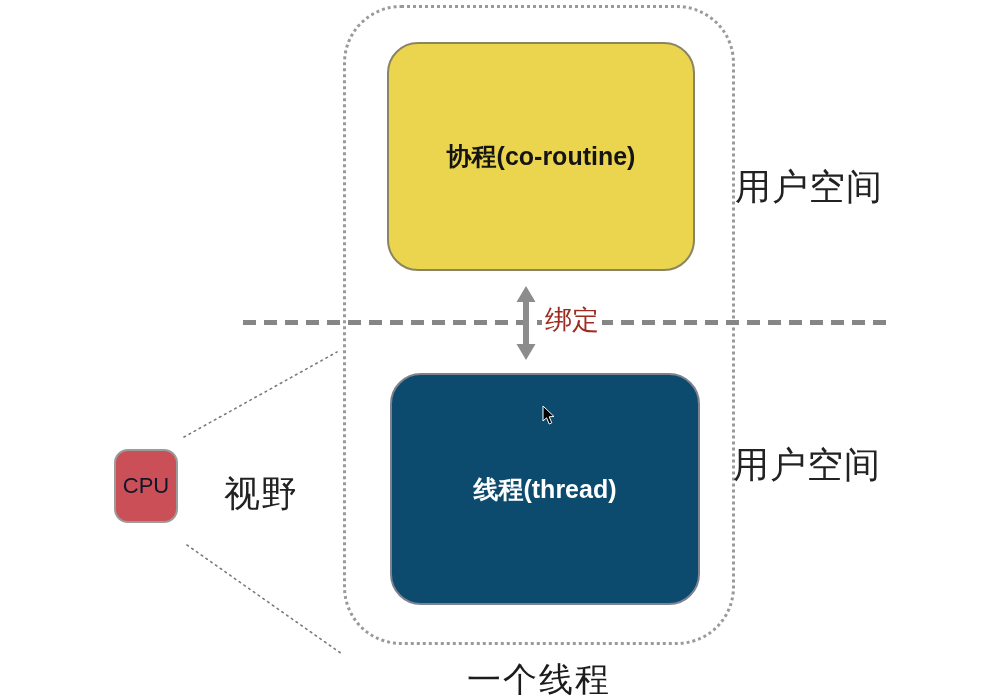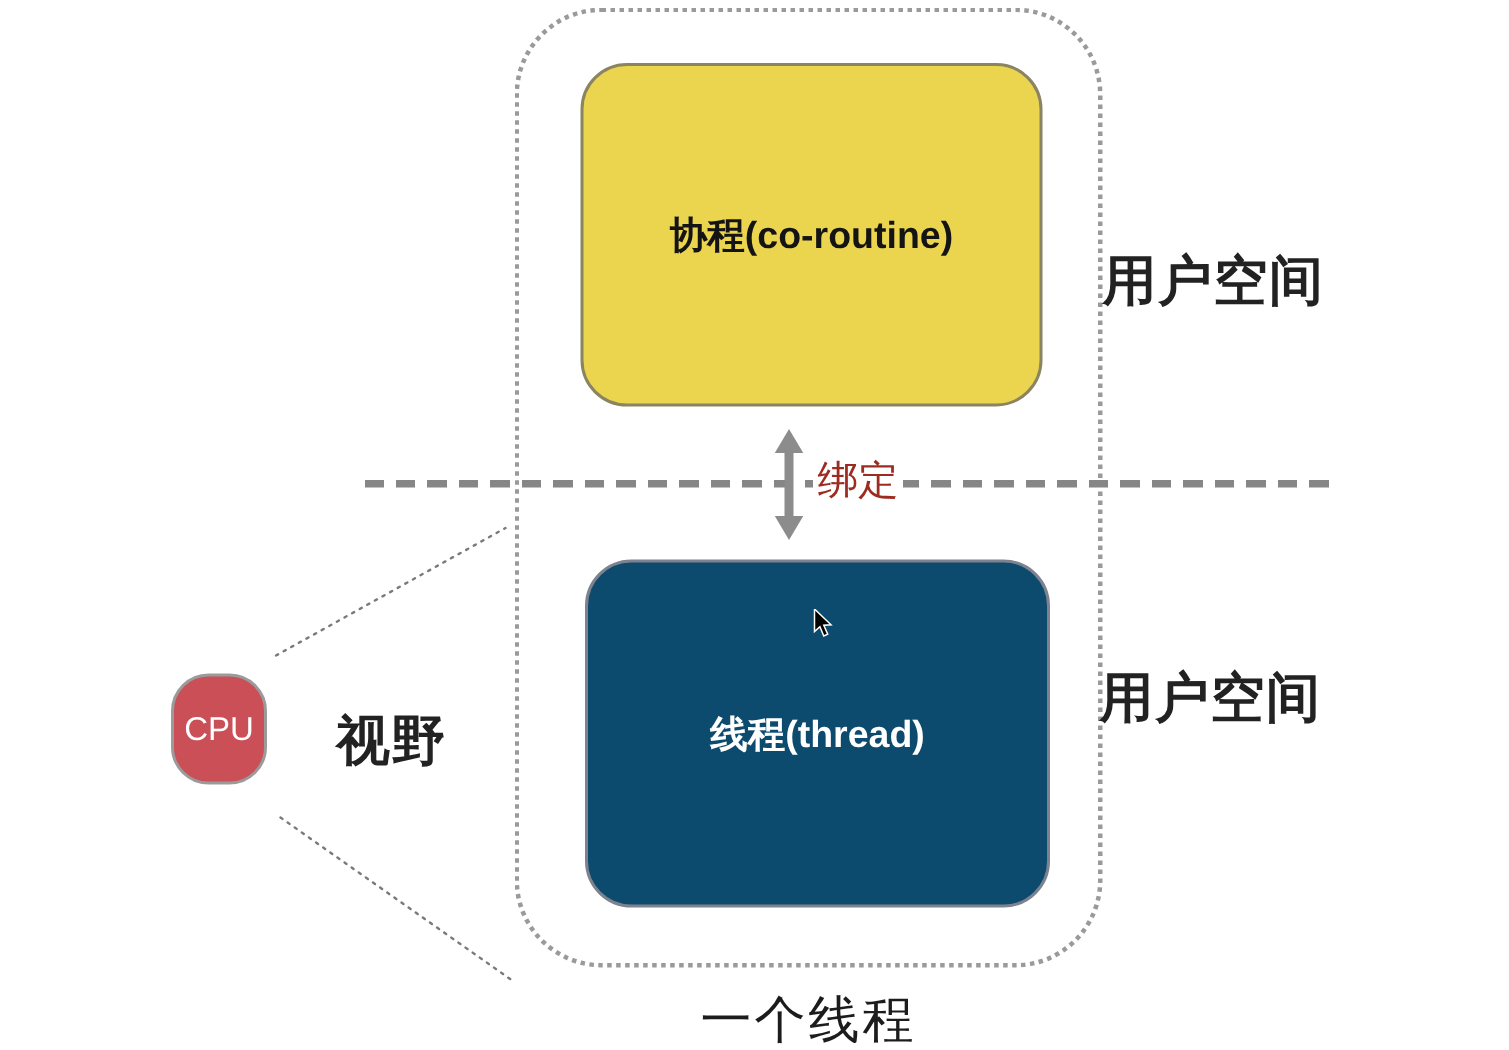--- a/index.html
+++ b/index.html
@@ -91,45 +91,45 @@
     font-weight: normal;
     color: #9E2B1F;
     background: #ffffff;
     padding: 0 3px;
     line-height: 1.2;
     z-index: 5;
   }
 
   .side-label {
     font-size: 36px;
-    font-weight: 700;
+    font-weight: 400;
     color: #222222;
     letter-spacing: 1px;
     white-space: nowrap;
     z-index: 5;
   }
   .user-space-label   { left: 735px; top: 163px; }
   .kernel-space-label { left: 733px; top: 441px; }
   .view-label         { left: 224px; top: 470px; }
 
   
   .cpu-box {
     left: 114px;
     top: 449px;
     width: 64px;
     height: 74px;
     box-sizing: border-box;
     background: #CA4F56;
     border: 2px solid #9b9b9b;
-    border-radius: 25px;
+    border-radius: 14px;
     display: flex;
     align-items: center;
     justify-content: center;
     font-size: 22px;
-    color: #ffffff;
+    color: #0f172a;
     z-index: 3;
   }
 
   
   .cone-overlay {
     left: 0;
     top: 0;
     width: 1006px;
     height: 700px;
     z-index: 1;

